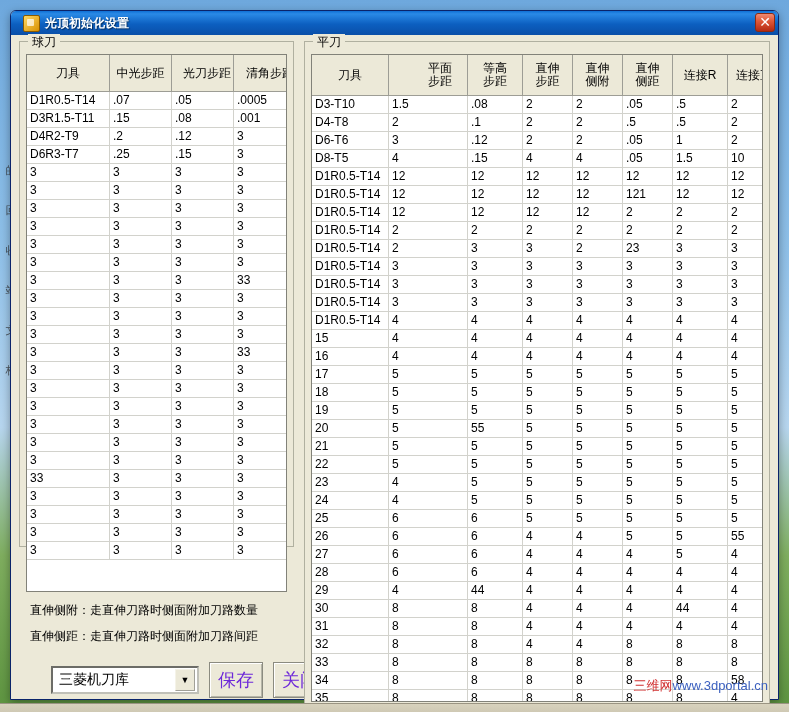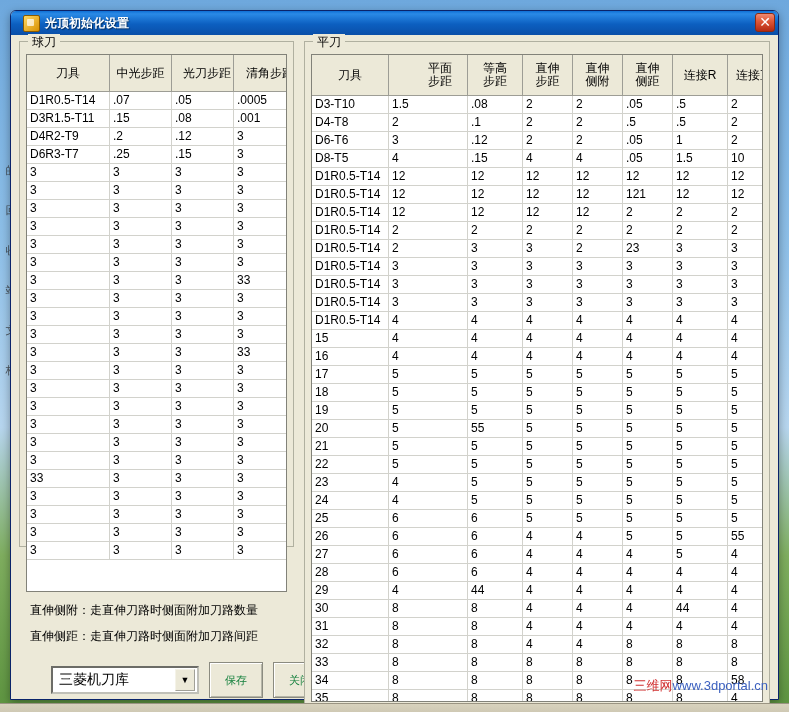--- a/index.html
+++ b/index.html
@@ -109,21 +109,21 @@
   }
   .combo .arrow{
     width:20px;height:22px;background:#ece9d8;border:1px outset #f5f3e8;
     display:flex;align-items:center;justify-content:center;font-size:9px;
     box-sizing:border-box;
   }
   .btn{
     width:54px;height:36px;background:#ece9d8;
     border:1px solid #8b8b80;
     box-shadow:inset 1px 1px 0 #fff, inset -1px -1px 0 #b5b5a8;
-    font-size:11px;color:#15803d;display:flex;align-items:center;justify-content:center;
+    font-size:18px;color:#6d28d9;display:flex;align-items:center;justify-content:center;
     cursor:pointer;box-sizing:border-box;
   }
   .wm{
     position:absolute;right:10px;bottom:4px;
     font-size:13px;font-weight:normal;
     white-space:nowrap;
   }
   .wm .cn{color:#d03030;}
   .wm .en{color:#3a5fbf;}
   .taskbar-peek{

